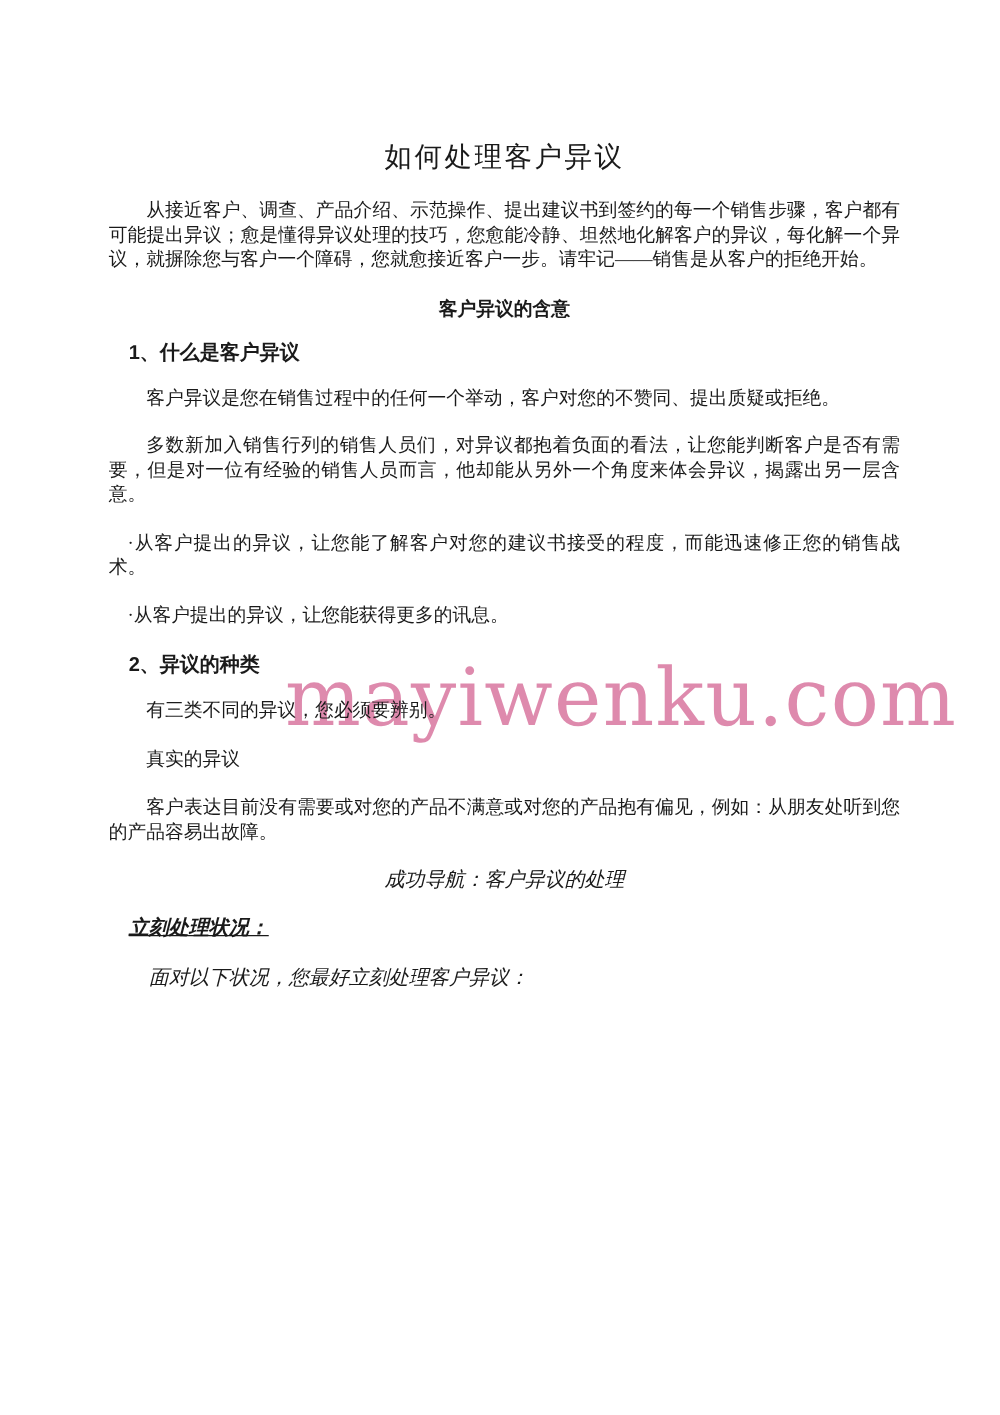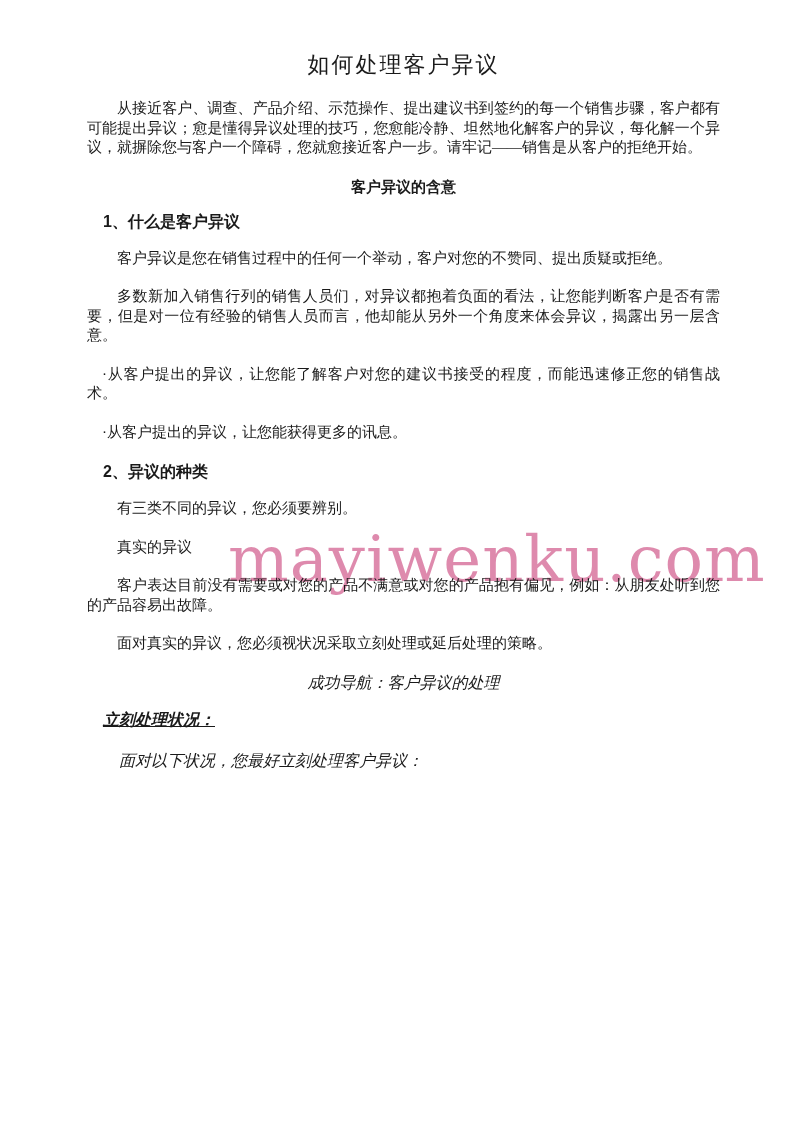--- a/index.html
+++ b/index.html
@@ -13,21 +13,21 @@
     height: 1132px;
     margin: 0 auto;
     background: #ffffff;
     overflow: hidden;
     font-family: "Liberation Serif", "DejaVu Serif", serif;
     color: #1a1a1a;
   }
   .content {
     position: relative;
     z-index: 1;
-    padding: 51px 80px 0 87px; 
+    padding: 112px 80px 0 87px; 
   }
   .doc-title {
     font-size: 22px;
     font-weight: normal;
     text-align: center;
     margin: 0 0 20px 0;
     line-height: 28px;
     letter-spacing: 2px;
   }
   p {
@@ -118,21 +118,20 @@
 
 
     <h3 class="sub-heading">2、异议的种类</h3>
 
     <p class="indent">有三类不同的异议，您必须要辨别。</p>
 
     <p class="indent">真实的异议</p>
 
     <p class="indent">客户表达目前没有需要或对您的产品不满意或对您的产品抱有偏见，例如：从朋友处听到您的产品容易出故障。</p>
 
-    <p class="indent">面对真实的异议，您必须视状况采取立刻处理或延后处理的策略。</p>
 
     <p class="nav-line">成功导航：客户异议的处理</p>
 
     <p class="imm-heading">立刻处理状况：</p>
 
     <p class="italic indent">面对以下状况，您最好立刻处理客户异议：</p>
 
 
   </div>
 </div>

